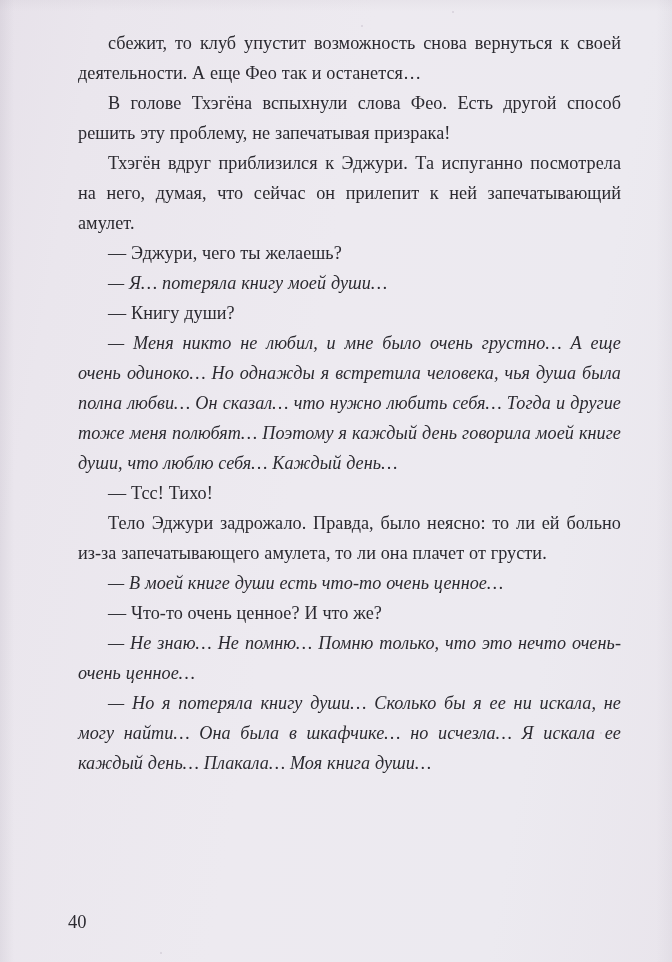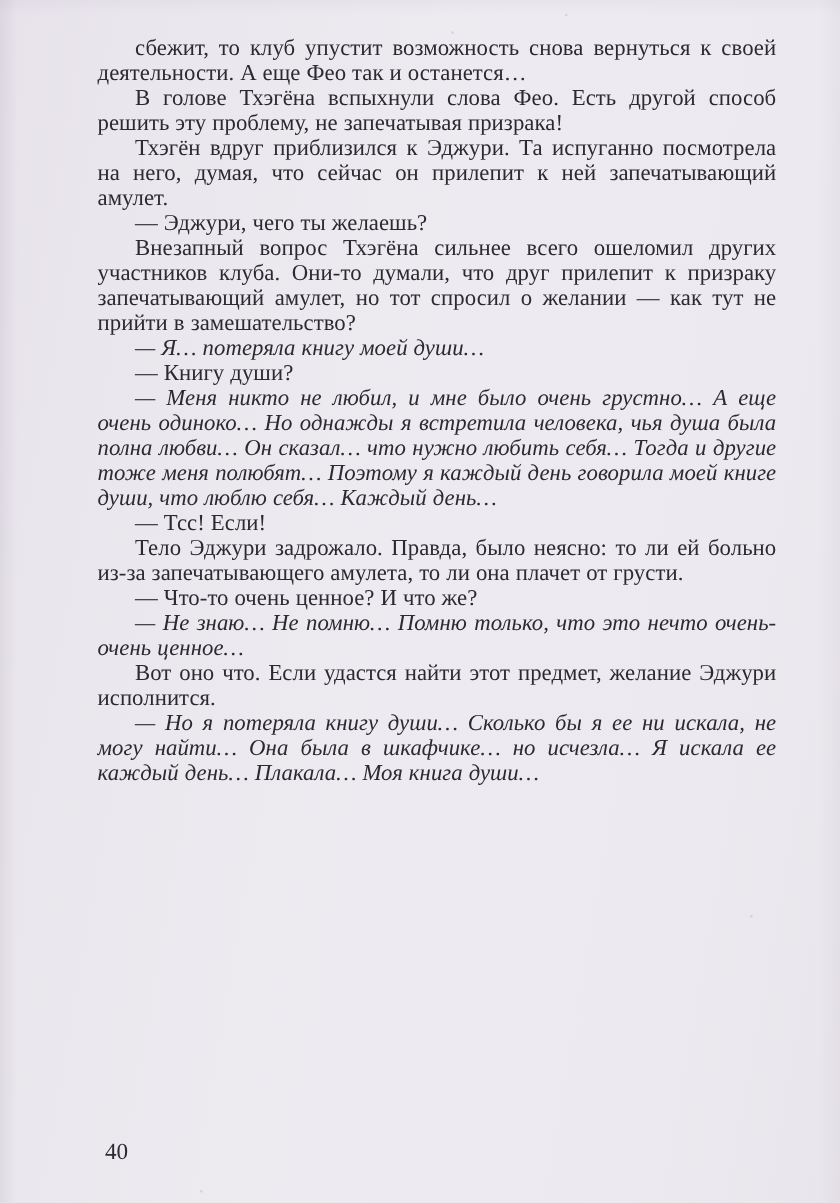--- a/index.html
+++ b/index.html
@@ -33,34 +33,34 @@
   }
   .text-block {
     position: absolute;
     left: 78px;
     top: 28px;
     width: 543px;
   }
   p {
     margin: 0;
     font-size: 18.2px;
-    line-height: 20px;
+    line-height: 30px;
     color: #2b2a30;
     text-align: justify;
     text-indent: 30px;
     -webkit-font-smoothing: antialiased;
     letter-spacing: 0.05px;
     word-spacing: 0.2px;
   }
   p.ital {
     font-style: italic;
   }
   .page-number {
     position: absolute;
-    left: 84px;
+    left: 68px;
     top: 911px;
     font-size: 18.5px;
     line-height: 22px;
     color: #2b2a30;
   }
   
   .speck {
     position: absolute;
     width: 2px;
     height: 2px;
@@ -77,28 +77,27 @@
   <div class="speck" style="left:452px; top:11px;"></div>
   <div class="speck" style="left:361px; top:25px;"></div>
   <div class="speck" style="left:600px; top:732px;"></div>
   <div class="speck" style="left:160px; top:952px;"></div>
 
   <div class="text-block">
     <p>сбежит, то клуб упустит возможность снова вернуться к своей деятельности. А еще Фео так и останется…</p>
     <p>В голове Тхэгёна вспыхнули слова Фео. Есть другой способ решить эту проблему, не запечатывая призрака!</p>
     <p>Тхэгён вдруг приблизился к Эджури. Та испуганно посмотрела на него, думая, что сейчас он прилепит к ней запечатывающий амулет.</p>
     <p>— Эджури, чего ты желаешь?</p>
-    <p>Внезапный вопрос Тхэгёна сильнее всего ошеломил других участников клуба. Они-то думали, что друг прилепит к призраку запечатывающий амулет, но тот спросил о желании — как тут не прийти в замешательство?</p>
     <p class="ital">— Я… потеряла книгу моей души…</p>
     <p>— Книгу души?</p>
     <p class="ital">— Меня никто не любил, и мне было очень грустно… А еще очень одиноко… Но однажды я встретила человека, чья душа была полна любви… Он сказал… что нужно любить себя… Тогда и другие тоже меня полюбят… Поэтому я каждый день говорила моей книге души, что люблю себя… Каждый день…</p>
-    <p>— Тсс! Если!</p>
+    <p>— Тсс! Тихо!</p>
     <p>Тело Эджури задрожало. Правда, было неясно: то ли ей больно из-за запечатывающего амулета, то ли она плачет от грусти.</p>
+    <p class="ital">— В моей книге души есть что-то очень ценное…</p>
     <p>— Что-то очень ценное? И что же?</p>
     <p class="ital">— Не знаю… Не помню… Помню только, что это нечто очень-очень ценное…</p>
-    <p>Вот оно что. Если удастся найти этот предмет, желание Эджури исполнится.</p>
     <p class="ital">— Но я потеряла книгу души… Сколько бы я ее ни искала, не могу найти… Она была в шкафчике… но исчезла… Я искала ее каждый день… Плакала… Моя книга души…</p>
 
   </div>
 
   <div class="page-number">40</div>
 
 </div>
 
 </body></html>

